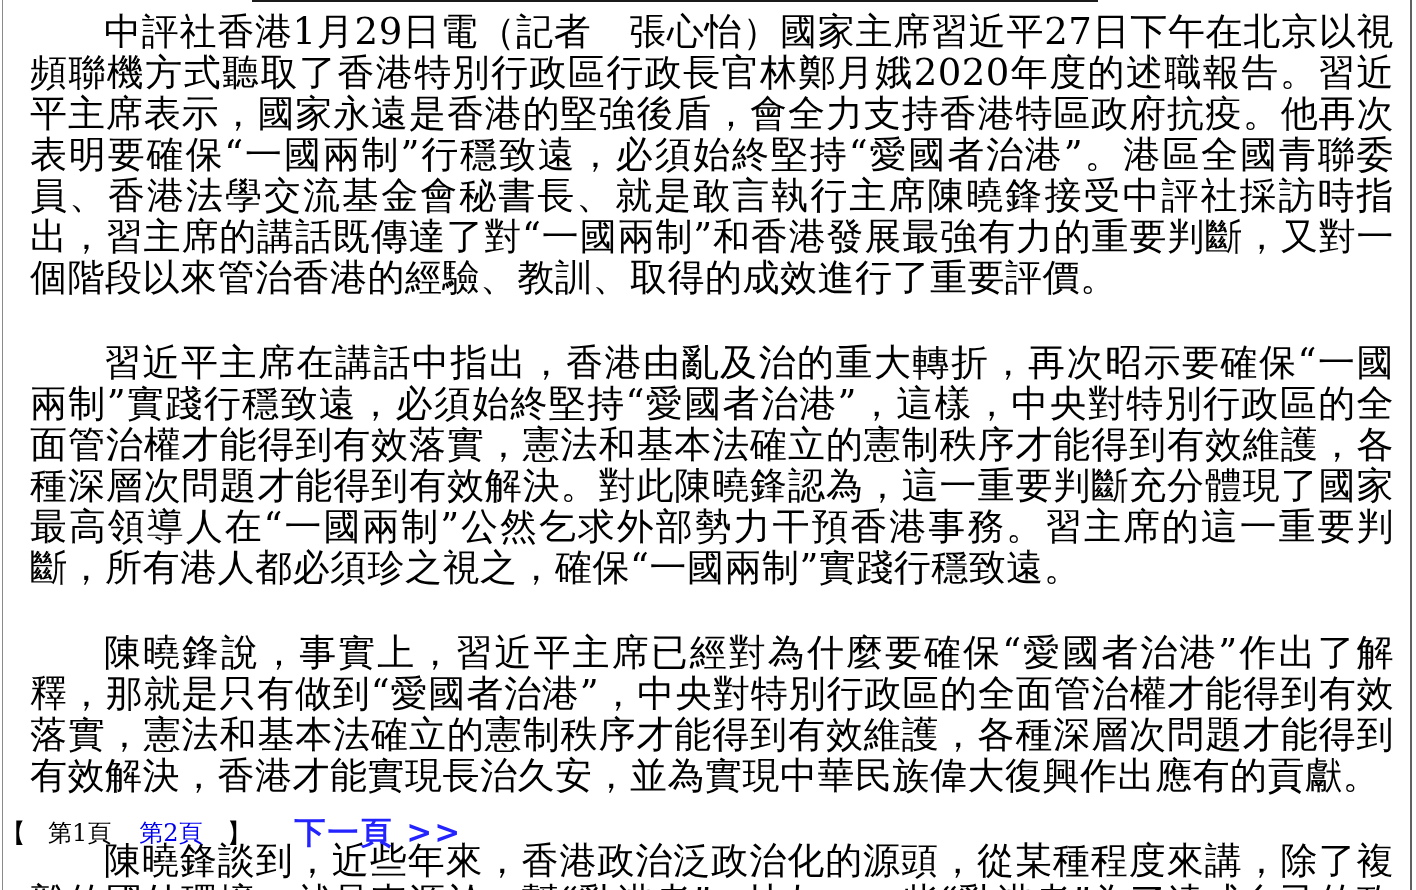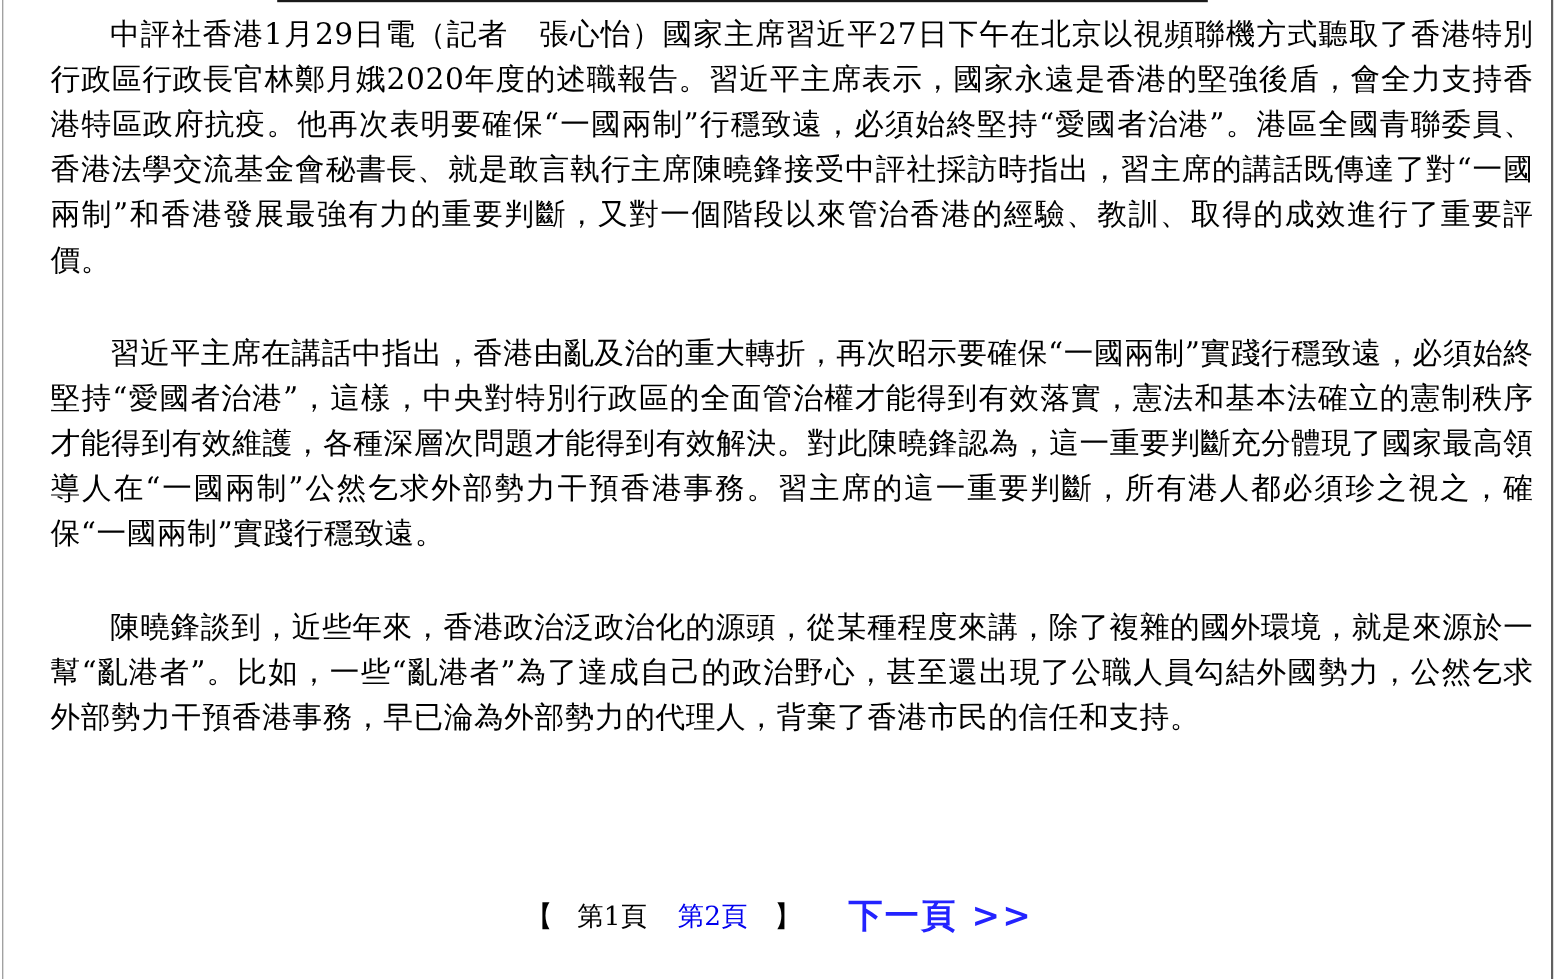--- a/index.html
+++ b/index.html
@@ -28,32 +28,32 @@
   }
   .top-remnant{
     position:absolute;left:252px;top:0;width:846px;height:2px;
     background:#1a1a1a;
   }
   .content{
     position:absolute;
     left:30px;right:22px;top:11px;
   }
   .content p{
-    margin:0 0 44px 16px;
-    font-size:27px;
+    margin:0 0 44px 0;
+    font-size:37px;
     line-height:41px;
     text-align:justify;
     text-justify:inter-ideograph;
     text-indent:2em;
     letter-spacing:0.5px;
   }
   .pagination{
     position:absolute;
     left:0;right:0;top:812px;
-    text-align:center;
+    text-align:left;
     white-space:nowrap;
   }
   .pagination .bracket{
     font-size:26px;
     color:var(--text-color);
     vertical-align:middle;
   }
   .pagination .page-current{
     font-size:24px;
     color:var(--text-color);
@@ -82,18 +82,19 @@
 </head>
 <body>
 
 <div class="left-border"></div>
 <div class="right-border"></div>
 <div class="top-remnant"></div>
 
 <div class="content">
   <p>中評社香港1月29日電（記者　張心怡）國家主席習近平27日下午在北京以視頻聯機方式聽取了香港特別行政區行政長官林鄭月娥2020年度的述職報告。習近平主席表示，國家永遠是香港的堅強後盾，會全力支持香港特區政府抗疫。他再次表明要確保“一國兩制”行穩致遠，必須始終堅持“愛國者治港”。港區全國青聯委員、香港法學交流基金會秘書長、就是敢言執行主席陳曉鋒接受中評社採訪時指出，習主席的講話既傳達了對“一國兩制”和香港發展最強有力的重要判斷，又對一個階段以來管治香港的經驗、教訓、取得的成效進行了重要評價。</p>
   <p>習近平主席在講話中指出，香港由亂及治的重大轉折，再次昭示要確保“一國兩制”實踐行穩致遠，必須始終堅持“愛國者治港”，這樣，中央對特別行政區的全面管治權才能得到有效落實，憲法和基本法確立的憲制秩序才能得到有效維護，各種深層次問題才能得到有效解決。對此陳曉鋒認為，這一重要判斷充分體現了國家最高領導人在“一國兩制”公然乞求外部勢力干預香港事務。習主席的這一重要判斷，所有港人都必須珍之視之，確保“一國兩制”實踐行穩致遠。</p>
+  <p>陳曉鋒說，事實上，習近平主席已經對為什麼要確保“愛國者治港”作出了解釋，那就是只有做到“愛國者治港”，中央對特別行政區的全面管治權才能得到有效落實，憲法和基本法確立的憲制秩序才能得到有效維護，各種深層次問題才能得到有效解決，香港才能實現長治久安，並為實現中華民族偉大復興作出應有的貢獻。</p>
   <p>陳曉鋒談到，近些年來，香港政治泛政治化的源頭，從某種程度來講，除了複雜的國外環境，就是來源於一幫“亂港者”。比如，一些“亂港者”為了達成自己的政治野心，甚至還出現了公職人員勾結外國勢力，公然乞求外部勢力干預香港事務，早已淪為外部勢力的代理人，背棄了香港市民的信任和支持。</p>
 </div>
 
 <div class="pagination">
   <span class="bracket">【</span><span class="page-current">第1頁</span><a class="page-link">第2頁</a><span class="bracket">】</span><a class="next-link">下一頁 &gt;&gt;</a>
 </div>
 
 </body></html>

